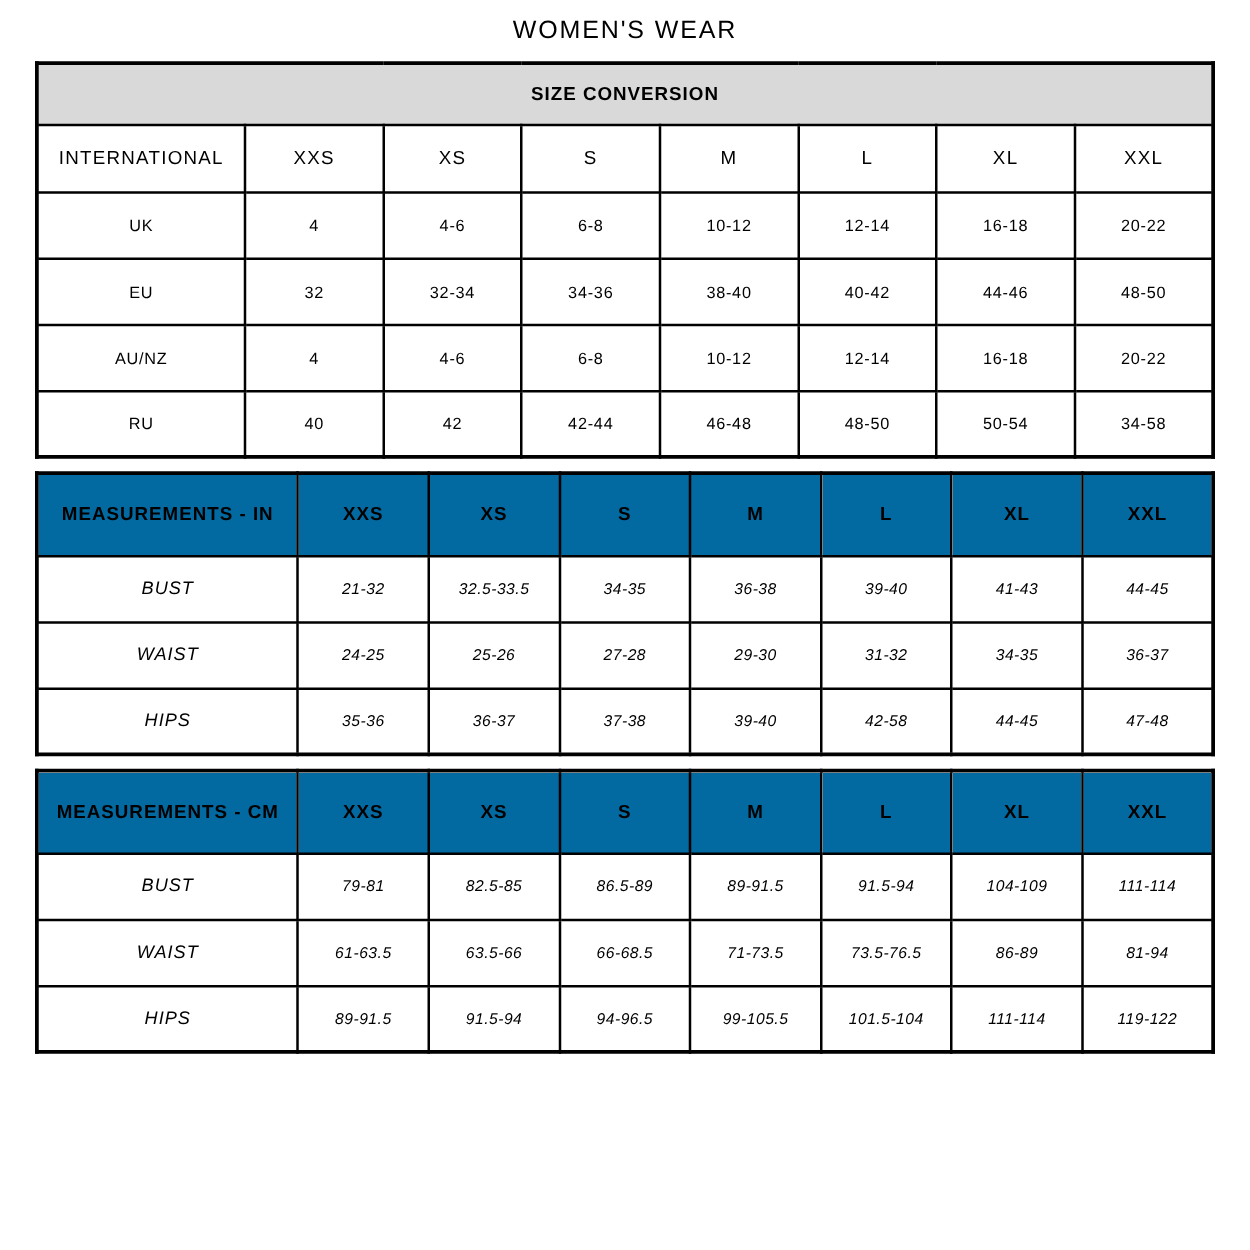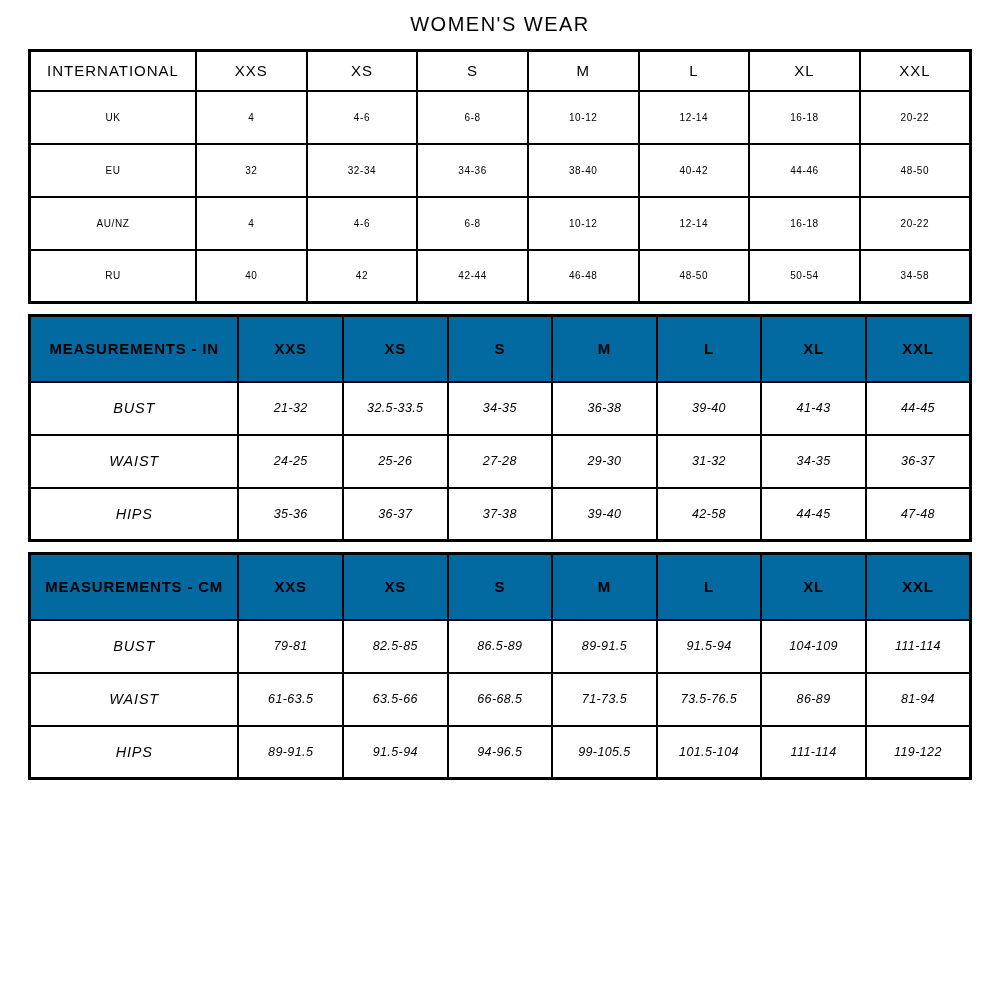--- a/index.html
+++ b/index.html
@@ -37,22 +37,22 @@
   }
   
   td.banner {
     height: 49px;
     background: #d9d9d9;
     font-size: 15px;
     font-weight: bold;
     letter-spacing: 0.8px;
   }
   
-  .t-conv tr.header-row td { height: 40px; background: #ffffff; font-weight: 500; font-size: 15px; letter-spacing: 1px; }
-  .t-conv tr.data-row td   { height: 53px; font-size: 10px; letter-spacing: 0.6px; }
+  .t-conv tr.header-row td { height: 54px; background: #ffffff; font-weight: 500; font-size: 15px; letter-spacing: 1px; }
+  .t-conv tr.data-row td   { height: 53px; font-size: 13px; letter-spacing: 0.6px; }
   
   .t-meas tr.header-row td { height: 66px; background: #0369a1; font-weight: bold; font-size: 15px; letter-spacing: 0.8px; }
   .t-meas tr.data-row td   { height: 53px; font-size: 12.5px; letter-spacing: 0.4px; font-style: italic; }
   .t-meas tr.data-row td.label-cell { font-size: 14.5px; letter-spacing: 0.8px; }
 </style>
 </head>
 <body>
 
 <div class="page">
 
@@ -63,20 +63,23 @@
       <col style="width:17.7%">
       <col style="width:11.757%">
         <col style="width:11.757%">
         <col style="width:11.757%">
       <col style="width:11.757%">
         <col style="width:11.757%">
         <col style="width:11.757%">
         <col style="width:11.757%">
     </colgroup>
     <tbody>
+      <tr>
+        <td class="banner" colspan="8">SIZE CONVERSION</td>
+      </tr>
     <tr class="header-row">
           <td class="label-cell">INTERNATIONAL</td>
           <td class="header-cell">XXS</td>
           <td class="header-cell">XS</td>
           <td class="header-cell">S</td>
           <td class="header-cell">M</td>
           <td class="header-cell">L</td>
           <td class="header-cell">XL</td>
           <td class="header-cell">XXL</td>
         </tr>

